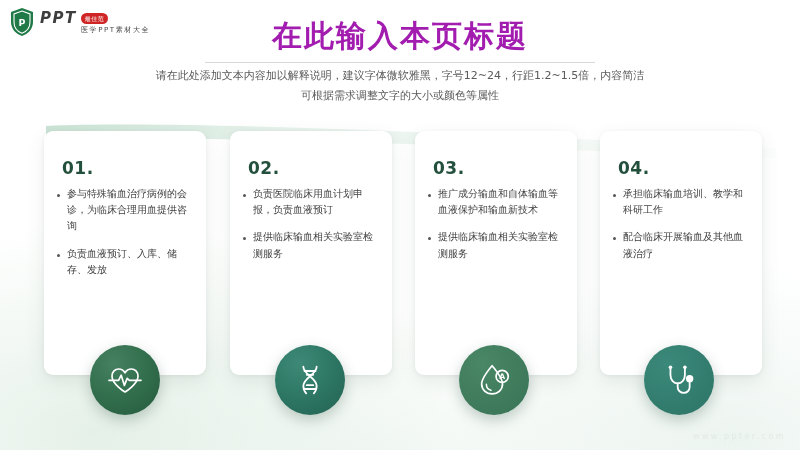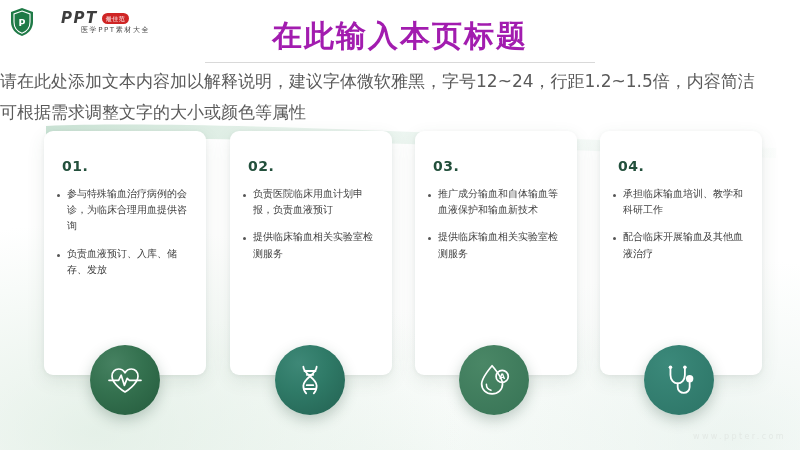--- a/index.html
+++ b/index.html
@@ -29,62 +29,61 @@
     position:absolute;left:9px;top:7px;z-index:5;
     display:flex;align-items:center;gap:5px;
   }
   .logo-shield{width:26px;height:30px;flex:none;}
   .logo-txt{display:flex;flex-direction:column;gap:1px;}
   .logo-row1{display:flex;align-items:center;gap:4px;}
   .logo-ppt{
     font-size:15px;font-weight:bold;letter-spacing:1.5px;
     color:#3d3d3d;font-style:italic;line-height:1;
     font-family:"DejaVu Sans",sans-serif;
-    margin-left:21px;
   }
   .logo-badge{
     background:#cf2525;color:#fff;font-size:6px;line-height:1;
     padding:3px 4px 2px;border-radius:7px;letter-spacing:.5px;
     white-space:nowrap;font-family:"DejaVu Sans",sans-serif;
   }
   .logo-sub{
     font-size:7px;color:#4a4a4a;letter-spacing:1.6px;line-height:1;
     white-space:nowrap;font-family:"DejaVu Sans",sans-serif;padding-left:41px;
   }
   .page-title{
     position:absolute;top:16px;left:0;width:800px;text-align:center;z-index:5;
     font-size:30px;font-weight:bold;color:#a21caf;letter-spacing:2px;
     font-family:"DejaVu Sans",sans-serif;
   }
   .title-rule{
     position:absolute;top:62px;left:205px;width:390px;height:1px;
     background:#d9d9d9;z-index:5;
   }
   .subtitle{
-    position:absolute;top:66px;left:0;width:800px;z-index:5;
-    font-size:17px;color:#5a5a5a;line-height:1.85;
+    position:absolute;top:66px;left:0;width:800px;text-align:center;z-index:5;
+    font-size:11px;color:#5a5a5a;line-height:1.85;
     font-family:"DejaVu Sans",sans-serif;
   }
   .subtitle div{white-space:nowrap;}
   
   .cards{
     position:absolute;left:0;top:0;width:800px;height:450px;z-index:3;
   }
   .card{
     position:absolute;top:131px;width:162px;height:244px;
     background:#ffffff;border-radius:9px;
     box-shadow:0 6px 18px rgba(60,90,70,.10), 0 1px 4px rgba(60,90,70,.07);
   }
   .card.c1{left:44px;}
   .card.c2{left:230px;}
   .card.c3{left:415px;}
   .card.c4{left:600px;text-decoration:underline;}
   .card-num{
     position:absolute;left:18px;top:27px;
-    font-size:14px;font-weight:bold;color:#23503c;letter-spacing:.5px;
+    font-size:17px;font-weight:bold;color:#23503c;letter-spacing:.5px;
     font-family:"DejaVu Sans",sans-serif;
   }
   .card-list{
     position:absolute;left:12px;top:55px;width:140px;
     margin:0;padding:0;list-style:none;
   }
   .card-list li{
     position:relative;padding-left:11px;margin-bottom:11px;
     font-size:10px;line-height:1.62;color:#3f3f3f;
     font-family:"DejaVu Sans",sans-serif;

